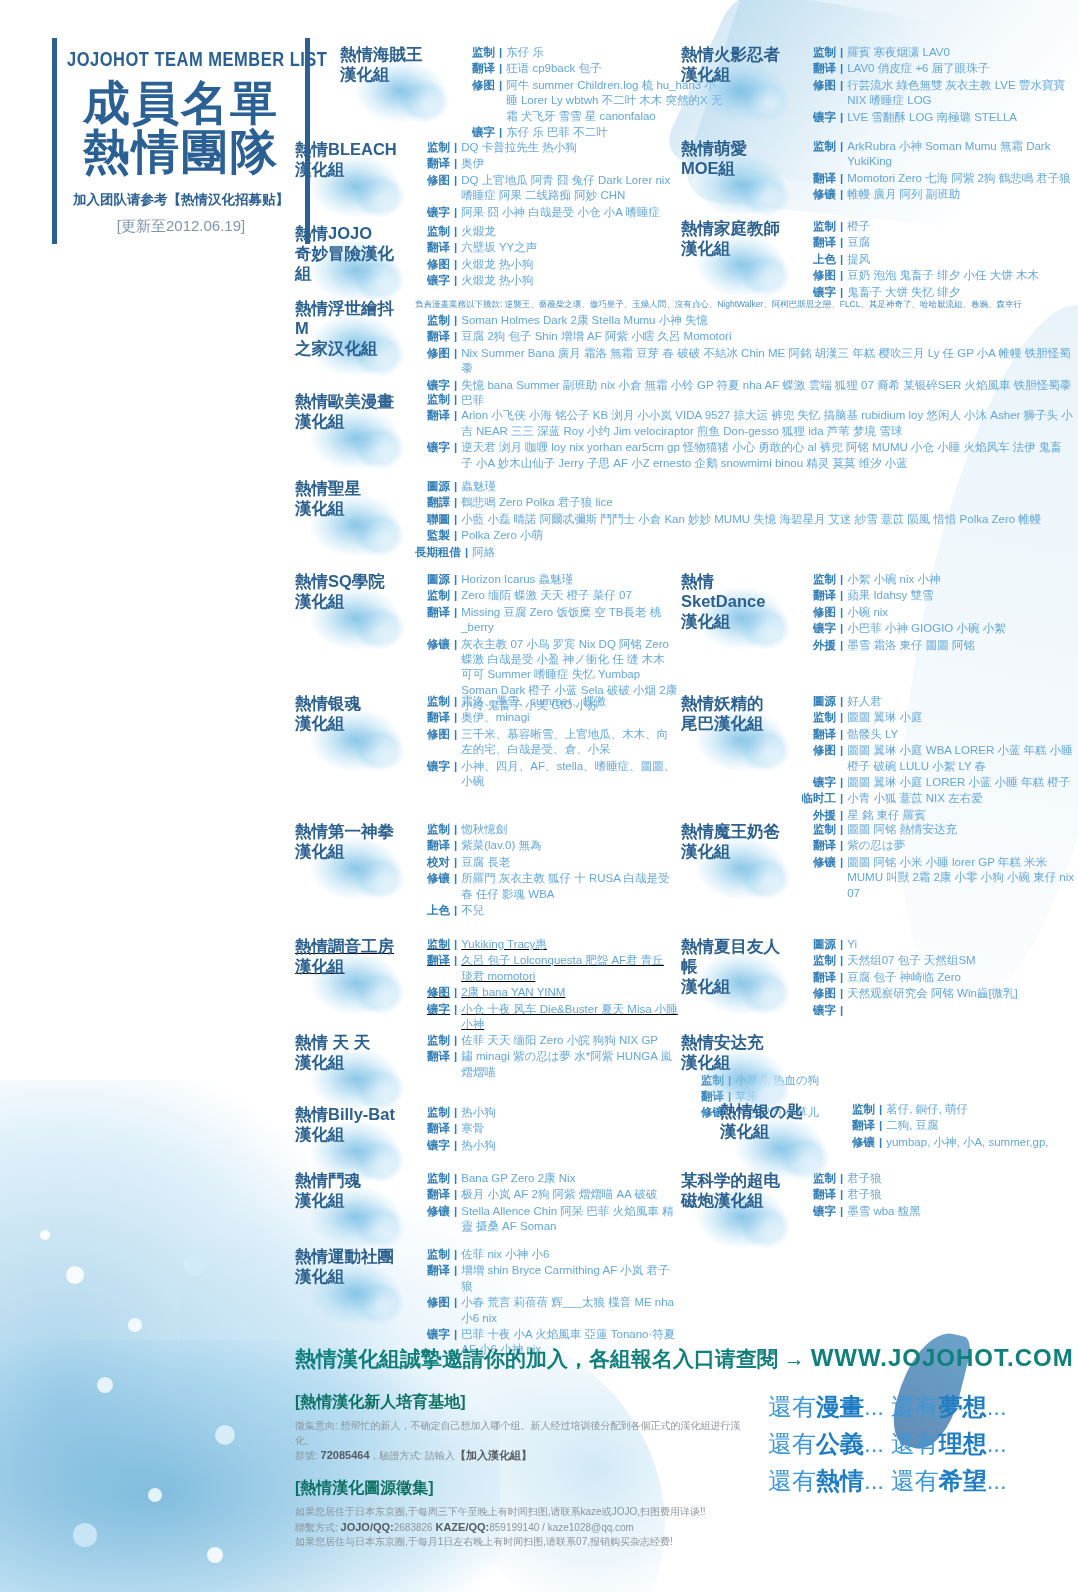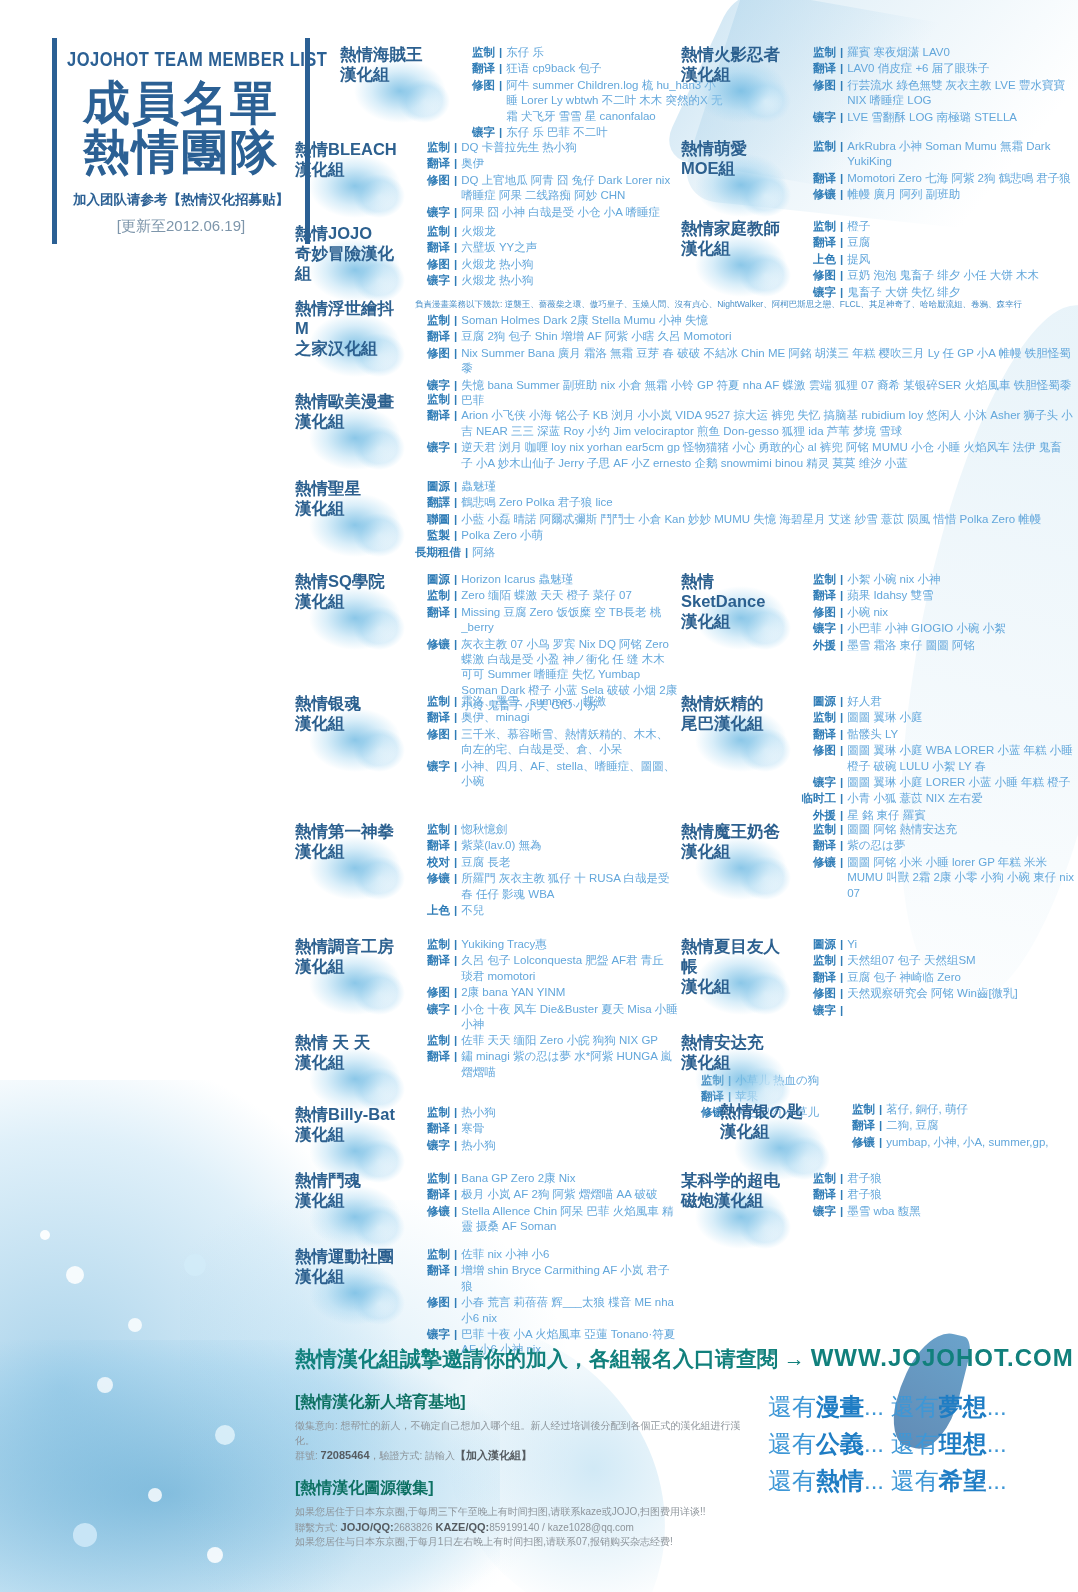--- a/index.html
+++ b/index.html
@@ -63,21 +63,21 @@
   
   [data-name="section-onepiece"]{top:45px;left:295px;width:383px;margin-left:45px;}
   [data-name="section-bleach"]{top:140px;left:295px;width:383px;}
   [data-name="section-jojo"]{top:224px;left:295px;width:383px;}
   [data-name="section-ukiyoe"]{top:299px;left:295px;width:778px;}
   [data-name="section-western"]{top:392px;left:295px;width:778px;}
   [data-name="section-seistar"]{top:479px;left:295px;width:778px;}
   [data-name="section-sq"]{top:572px;left:295px;width:383px;}
   [data-name="section-gintama"]{top:694px;left:295px;width:383px;}
   [data-name="section-ippo"]{top:822px;left:295px;width:383px;}
-  [data-name="section-tuning"]{top:937px;left:295px;width:383px;}
+  [data-name="section-tuning"]{top:937px;left:295px;width:383px;text-decoration:underline;}
   [data-name="section-tiantian"]{top:1033px;left:295px;width:383px;}
   [data-name="section-billybat"]{top:1065px;left:295px;width:383px;margin-top:40px;}
   [data-name="section-toukon"]{top:1171px;left:295px;width:383px;}
   [data-name="section-sports"]{top:1247px;left:295px;width:383px;}
   [data-name="section-naruto"]{top:45px;left:681px;width:394px;}
   [data-name="section-moe"]{top:139px;left:681px;width:394px;}
   [data-name="section-reborn"]{top:219px;left:681px;width:394px;}
   [data-name="section-sket"]{top:572px;left:681px;width:394px;}
   [data-name="section-fairytail"]{top:694px;left:681px;width:394px;}
   [data-name="section-beelzebub"]{top:822px;left:681px;width:394px;}
@@ -329,21 +329,21 @@
             <span class="members" data-name="member-list">霜洛、墨雪、summer、蝶激</span>
           </div>
           <div class="row" data-name="member-row">
             <span class="role" data-name="role-label">翻译</span>
             <span class="pipe" data-name="role-divider">|</span>
             <span class="members" data-name="member-list">奥伊、minagi</span>
           </div>
           <div class="row" data-name="member-row">
             <span class="role" data-name="role-label">修图</span>
             <span class="pipe" data-name="role-divider">|</span>
-            <span class="members" data-name="member-list">三千米、慕容晰雪、熱情妖精的、木木、向左的宅、白哉是受、倉、小呆</span>
+            <span class="members" data-name="member-list">三千米、慕容晰雪、上官地瓜、木木、向左的宅、白哉是受、倉、小呆</span>
           </div>
           <div class="row" data-name="member-row">
             <span class="role" data-name="role-label">镶字</span>
             <span class="pipe" data-name="role-divider">|</span>
             <span class="members" data-name="member-list">小神、四月、AF、stella、嗜睡症、圖圖、小碗</span>
           </div>
         </div>
       </div>
       <div class="section" data-name="section-ippo">
         <div class="stitle" data-name="section-title">

